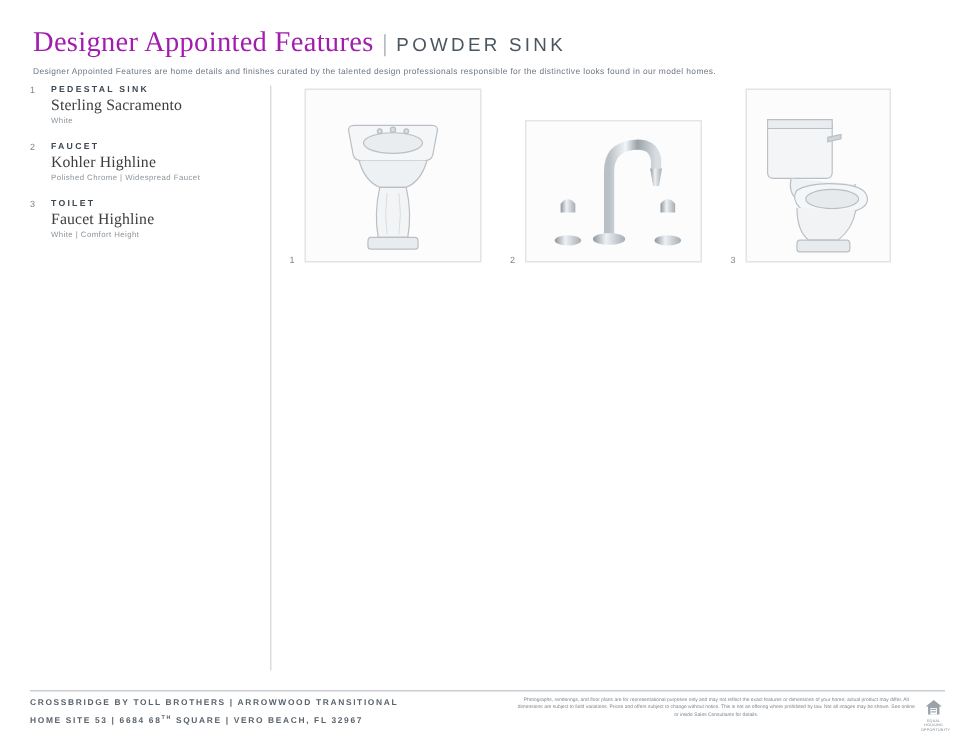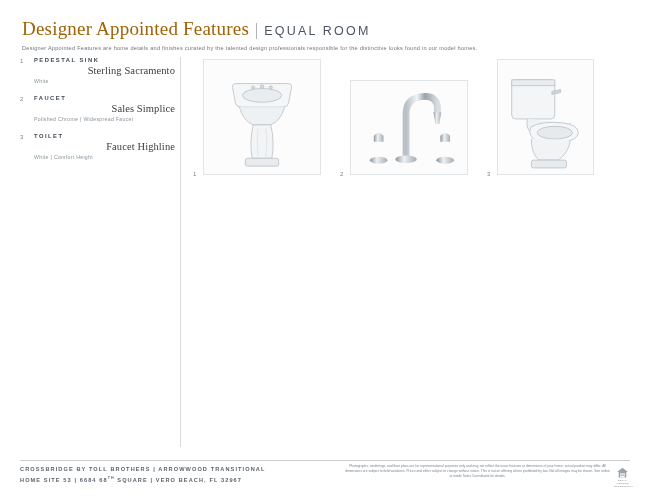--- a/index.html
+++ b/index.html
@@ -30,21 +30,21 @@
     width: 610px;
   }
   .title-row {
     display: flex;
     align-items: baseline;
     white-space: nowrap;
   }
   .title-main {
     font-family: "Liberation Serif", serif;
     font-size: 19px;
-    color: #a16207;
+    color: #a21caf;
     letter-spacing: 0.2px;
     font-weight: normal;
   }
   .title-sep {
     font-family: "Liberation Serif", serif;
     font-size: 16px;
     color: #9aa3ab;
     margin: 0 6px;
     font-weight: normal;
   }
@@ -88,21 +88,20 @@
     color: #3f4850;
     font-weight: bold;
     text-transform: uppercase;
   }
   .feature .name {
     font-family: "Liberation Serif", serif;
     font-size: 10.5px;
     color: #3d3d3d;
     margin-top: 2px;
     letter-spacing: 0.1px;
-    text-align: right;
   }
   .feature .desc {
     font-size: 5.2px;
     color: #8b949b;
     margin-top: 2px;
     letter-spacing: 0.3px;
   }
 
   
   .v-divider {
@@ -201,38 +200,38 @@
 </style>
 </head>
 <body>
 
 <div class="page">
 
   <div class="header">
     <div class="title-row">
       <span class="title-main">Designer Appointed Features</span>
       <span class="title-sep">|</span>
-      <span class="title-room">EQUAL ROOM</span>
+      <span class="title-room">POWDER SINK</span>
     </div>
     <div class="subtitle">Designer Appointed Features are home details and finishes curated by the talented design professionals responsible for the distinctive looks found in our model homes.</div>
   </div>
 
   <div class="features">
 
     <div class="feature">
       <span class="num">1</span>
       <div class="cat">PEDESTAL SINK</div>
       <div class="name">Sterling Sacramento</div>
       <div class="desc">White</div>
     </div>
 
     <div class="feature">
       <span class="num">2</span>
       <div class="cat">FAUCET</div>
-      <div class="name">Sales Simplice</div>
+      <div class="name">Kohler Highline</div>
       <div class="desc">Polished Chrome  |  Widespread Faucet</div>
     </div>
 
     <div class="feature">
       <span class="num">3</span>
       <div class="cat">TOILET</div>
       <div class="name">Faucet Highline</div>
       <div class="desc">White  |  Comfort Height</div>
     </div>
 

